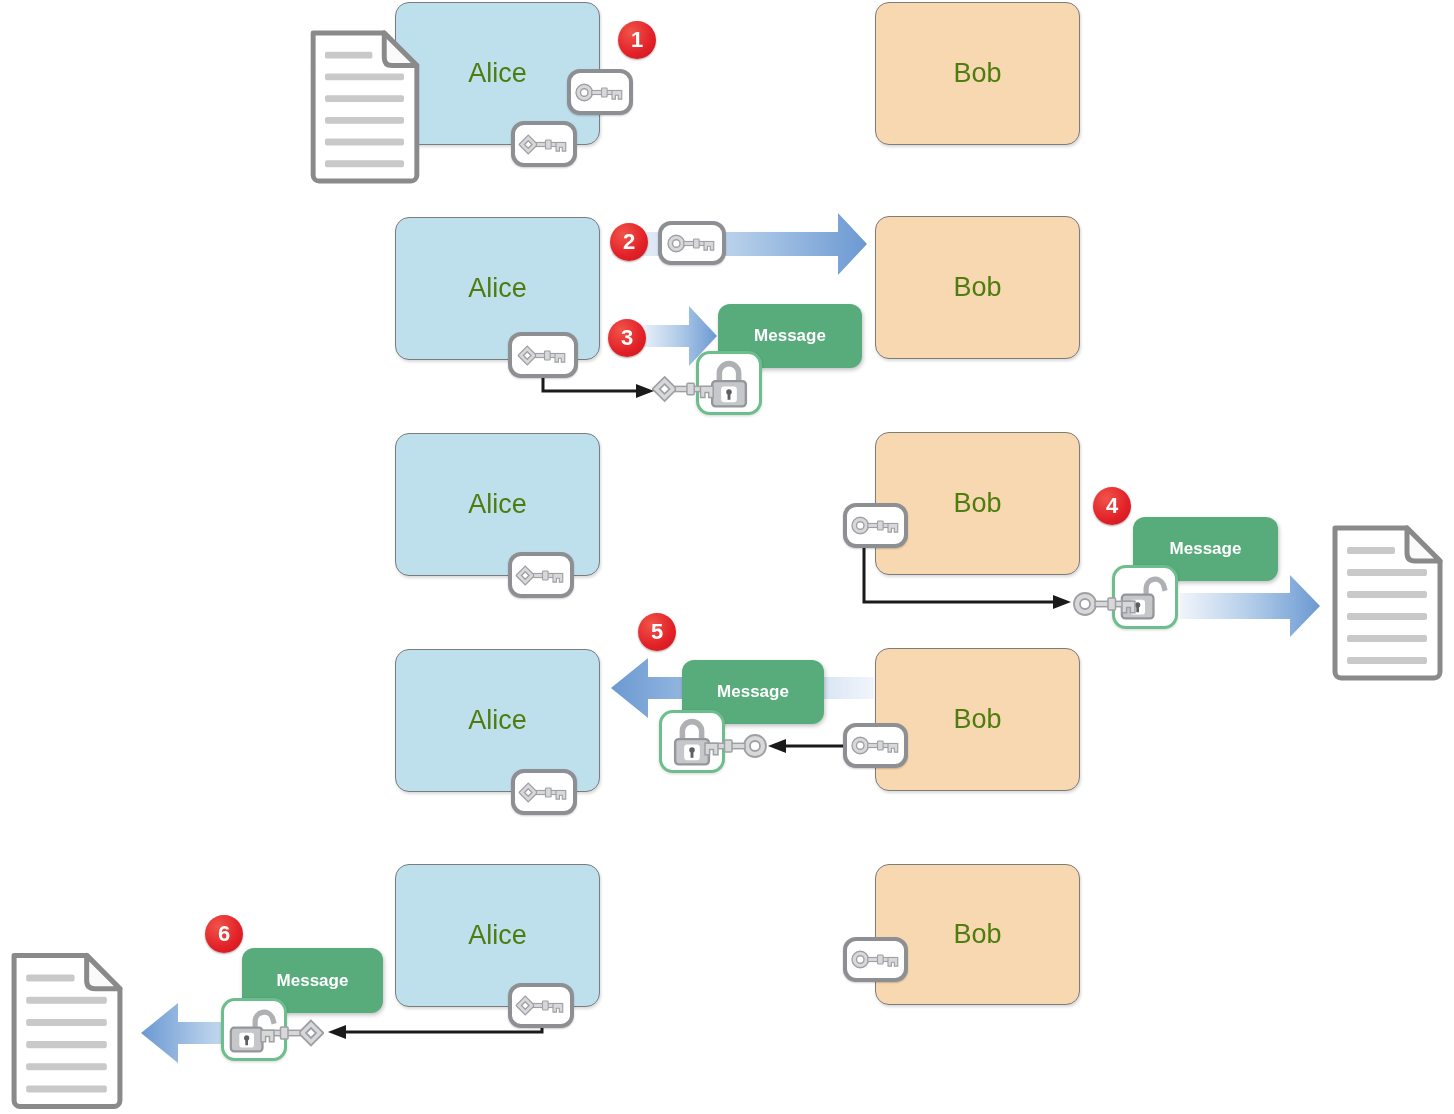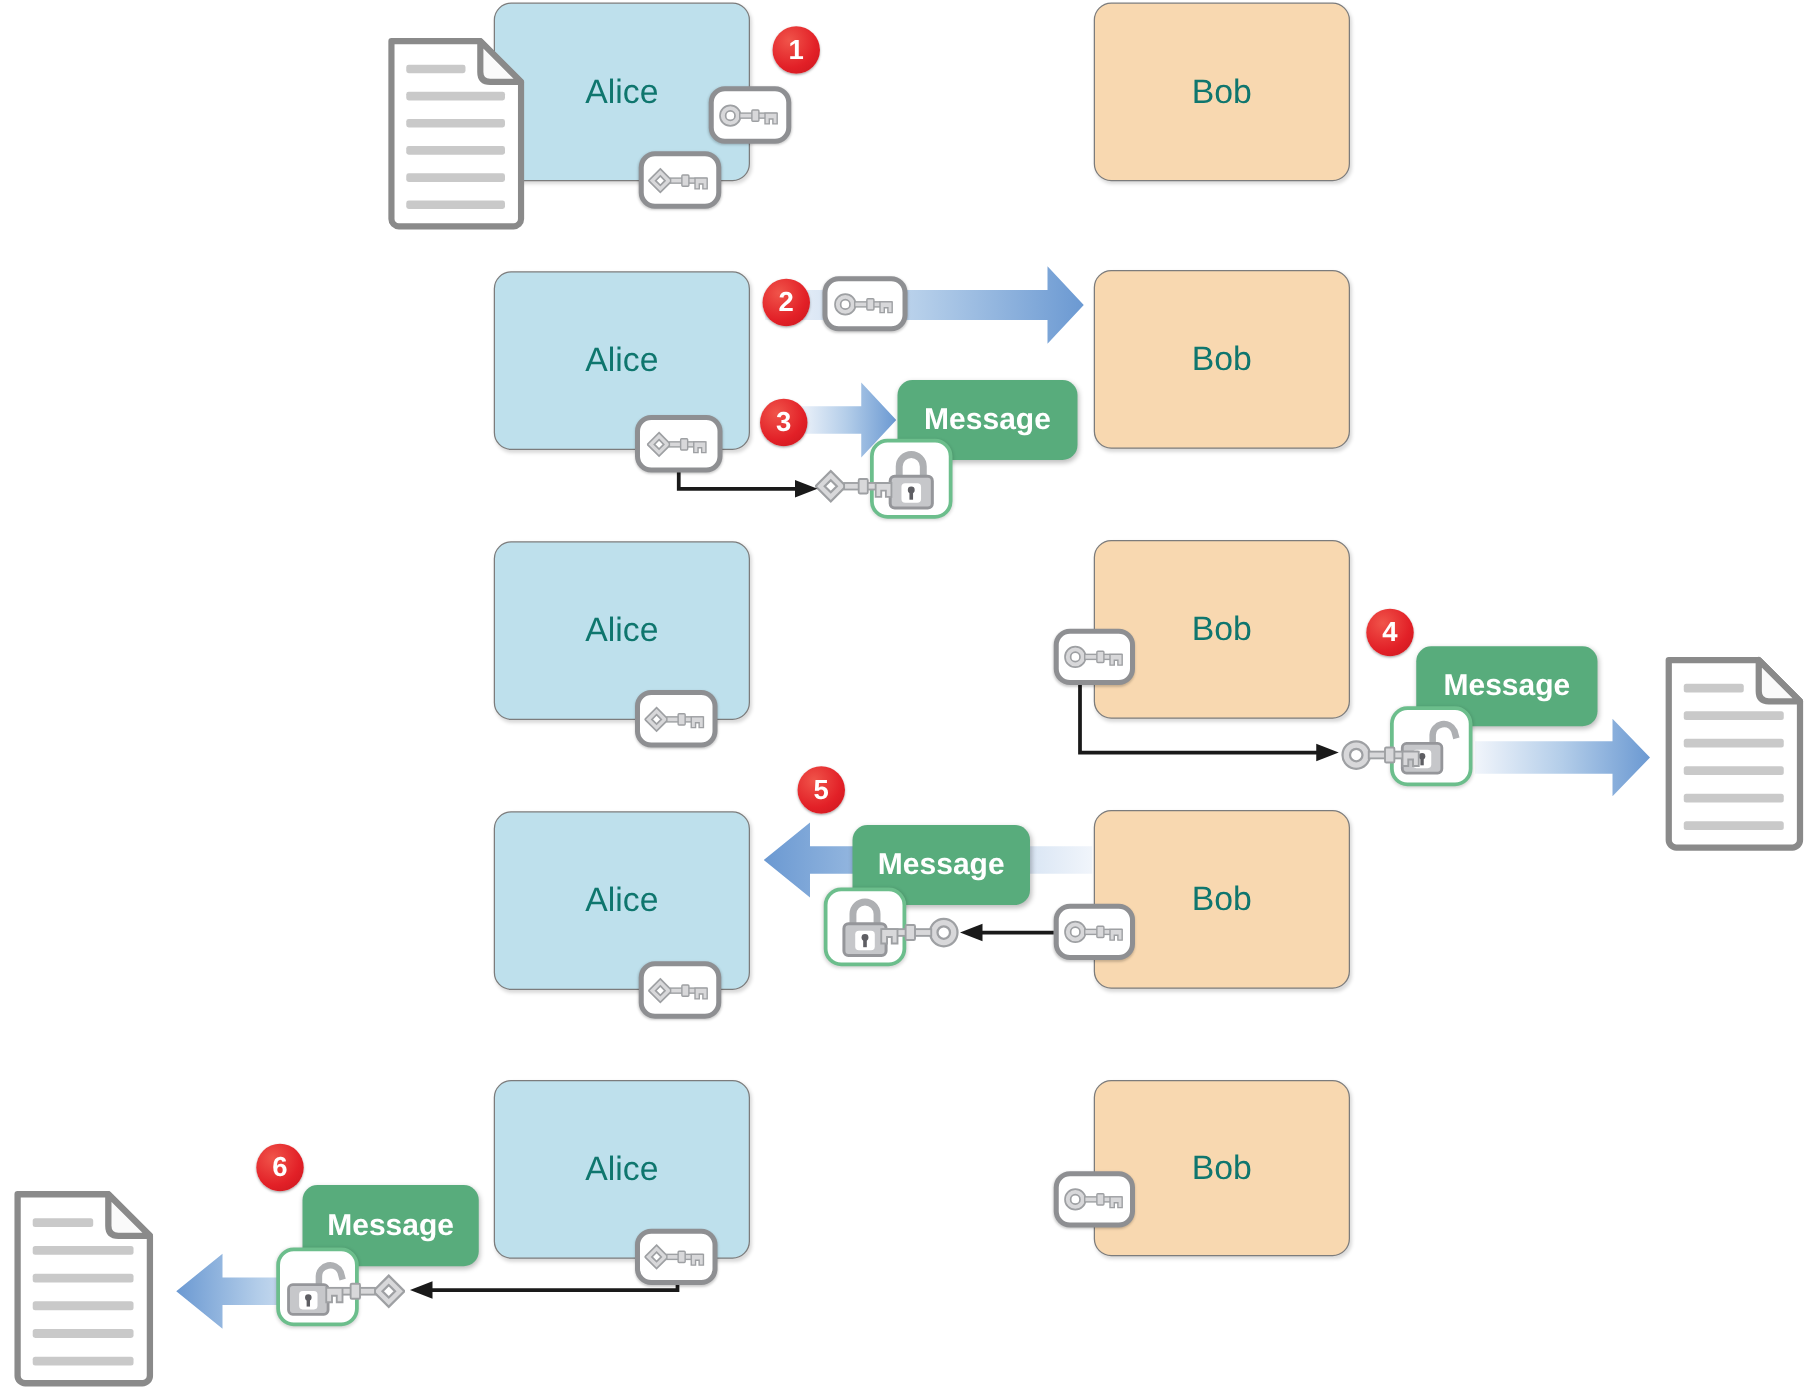--- a/index.html
+++ b/index.html
@@ -1,25 +1,25 @@
 <!DOCTYPE html>
 <html><head>
 <meta charset="utf-8">
 <style>
   html,body{margin:0;padding:0;background:#fff;}
   .canvas{position:relative;width:1454px;height:1114px;background:#ffffff;overflow:hidden;
           font-family:"Liberation Sans",sans-serif;}
   .abs{position:absolute;box-sizing:border-box;}
   .actor{position:absolute;box-sizing:border-box;border:1.5px solid #7C7C7C;border-radius:14px;
-         display:flex;align-items:center;justify-content:center;font-size:27px;color:#0f766e;
+         display:flex;align-items:center;justify-content:center;font-size:27px;color:#4d7c0f;
          box-shadow:1px 2px 3px rgba(0,0,0,.15);}
   .alice{background:#BEE0EC;}
   .bob{background:#F8D8B0;}
   .msg{position:absolute;box-sizing:border-box;background:#58AC7C;border-radius:12px;color:#fff;
-       font-weight:bold;font-size:24px;display:flex;align-items:center;justify-content:center;
+       font-weight:bold;font-size:17px;display:flex;align-items:center;justify-content:center;
        box-shadow:1px 2px 4px rgba(0,0,0,.25);}
   .badge{position:absolute;width:38px;height:38px;border-radius:50%;
          background:radial-gradient(circle at 35% 30%, #F0544A 0%, #E22027 60%, #C8161D 100%);
          color:#fff;font-weight:bold;font-size:22px;display:flex;align-items:center;justify-content:center;
          box-shadow:0 1px 2px rgba(0,0,0,.35);}
   .keybox{position:absolute;box-sizing:border-box;background:#fff;border:4px solid #8E8F92;
           border-radius:13px;display:flex;align-items:center;justify-content:center;
           box-shadow:0 1px 2px rgba(0,0,0,.2);}
   .lockbox{position:absolute;box-sizing:border-box;background:#fff;border:3px solid #6CBE8C;
            border-radius:14px;display:flex;align-items:center;justify-content:center;

